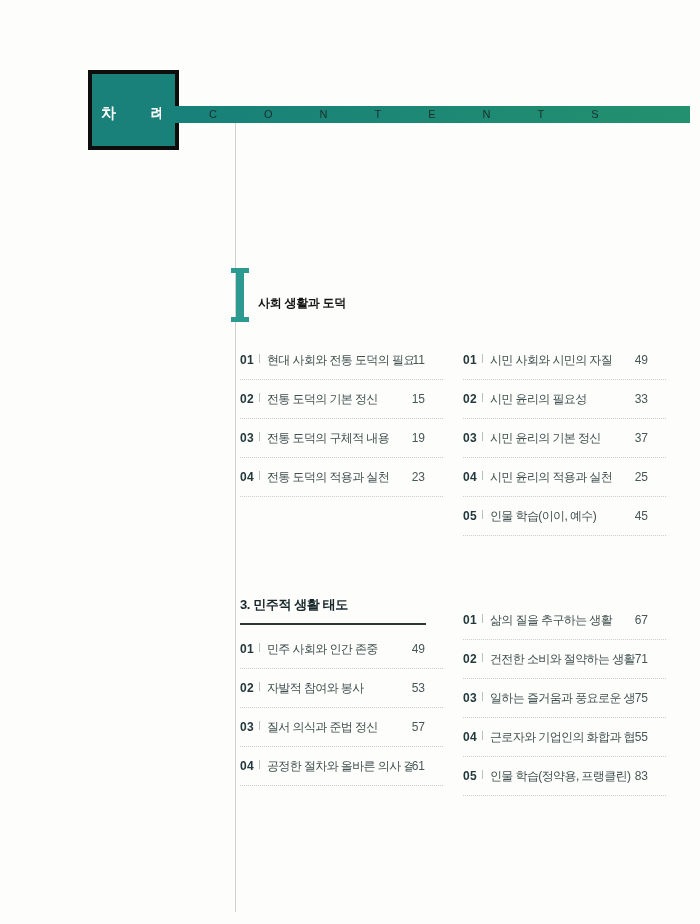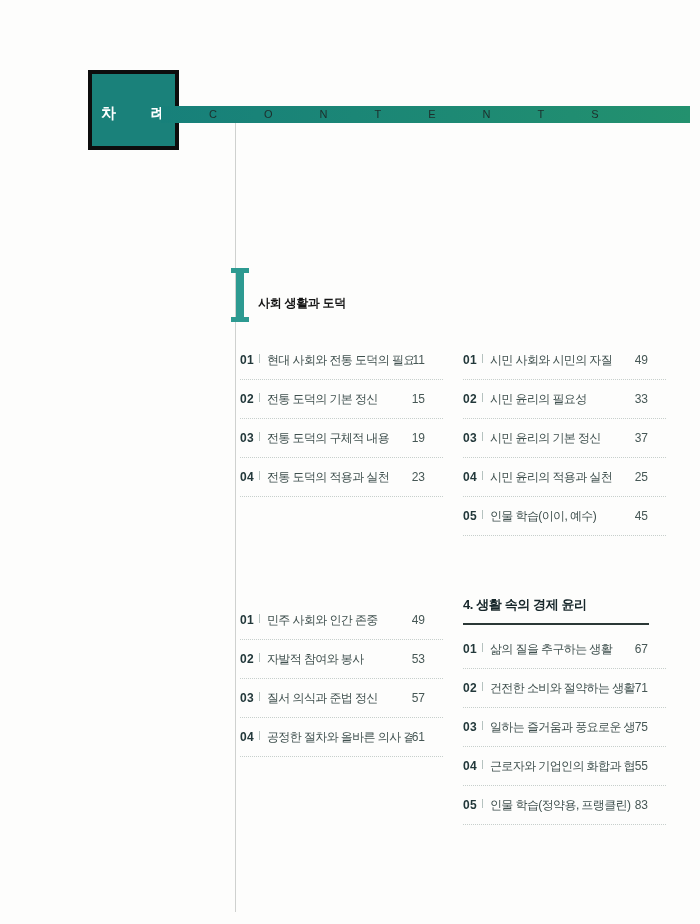--- a/index.html
+++ b/index.html
@@ -198,20 +198,21 @@
   </div>
         <div class="toc-row">
     <span class="row-no">05</span>
     <span class="tick"></span>
     <span class="row-title">인물 학습(이이, 예수)</span>
     <span class="row-page">45</span>
   </div>
       </div>
   </div>
     <div class="section sec-2">
+    <div class="section-title">3. 민주적 생활 태도</div>
     <div class="section-items">
         <div class="toc-row">
     <span class="row-no">01</span>
     <span class="tick"></span>
     <span class="row-title">민주 사회와 인간 존중</span>
     <span class="row-page">49</span>
   </div>
         <div class="toc-row">
     <span class="row-no">02</span>
     <span class="tick"></span>
@@ -226,21 +227,20 @@
   </div>
         <div class="toc-row">
     <span class="row-no">04</span>
     <span class="tick"></span>
     <span class="row-title">공정한 절차와 올바른 의사 결정</span>
     <span class="row-page">61</span>
   </div>
       </div>
   </div>
     <div class="section sec-3">
-    <div class="section-title">4. 생활 속의 경제 윤리</div>
     <div class="section-items">
         <div class="toc-row">
     <span class="row-no">01</span>
     <span class="tick"></span>
     <span class="row-title">삶의 질을 추구하는 생활</span>
     <span class="row-page">67</span>
   </div>
         <div class="toc-row">
     <span class="row-no">02</span>
     <span class="tick"></span>

